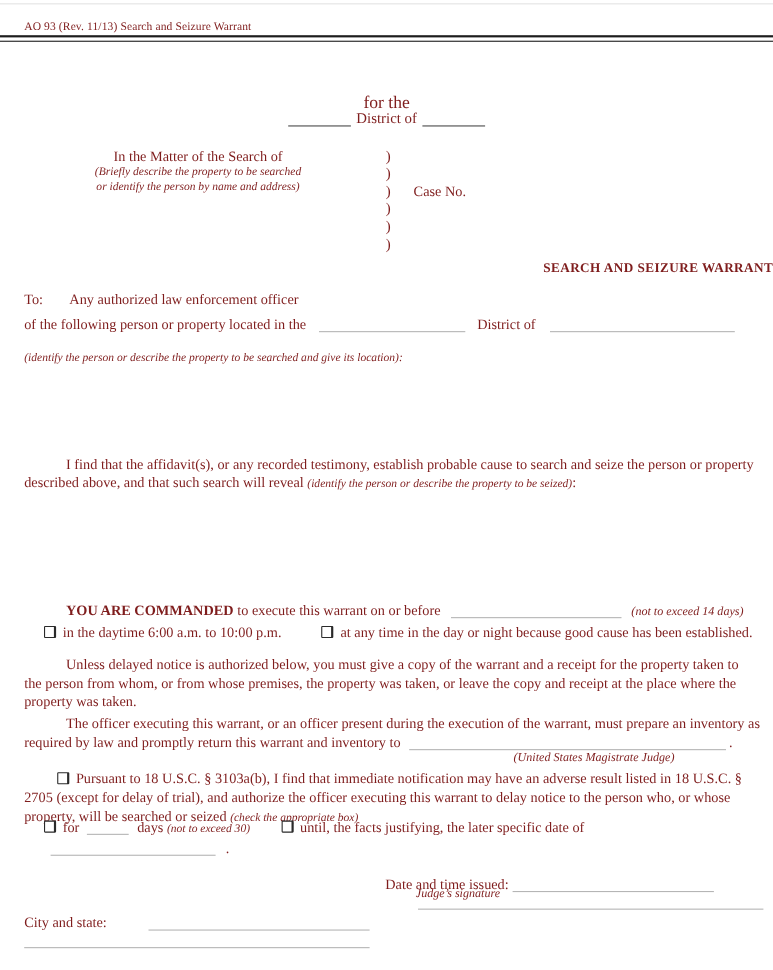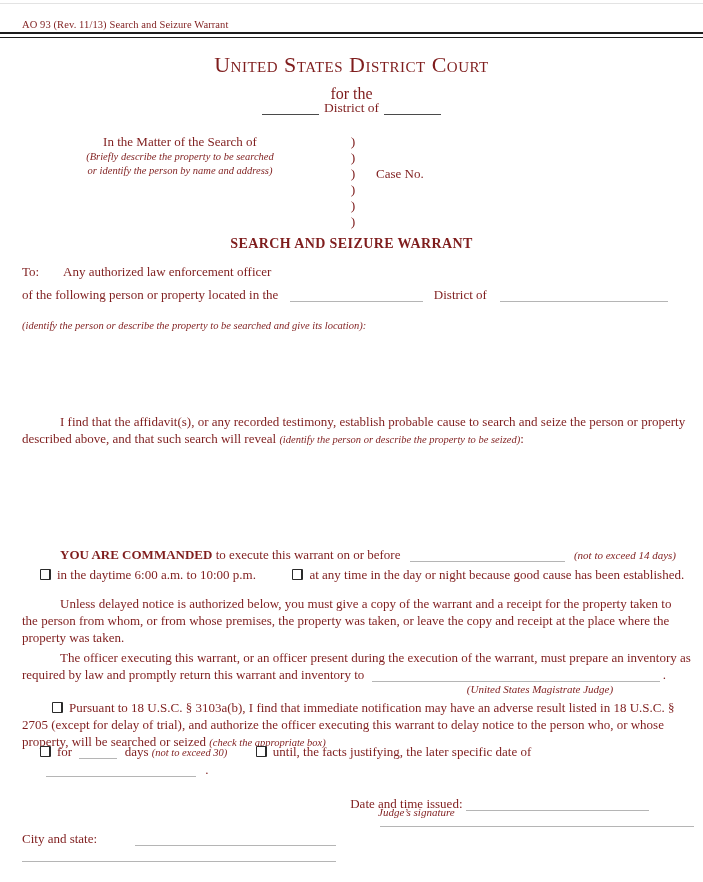--- a/index.html
+++ b/index.html
@@ -29,22 +29,22 @@
   .us { display:inline-block; height:14px; border-bottom:1px solid #4a4a4a; vertical-align:-3px; margin:0 5px; }
 
   
   .caption { position:absolute; top:134px; left:30px; width:650px; display:flex; }
   .caption-left { width:300px; text-align:center; }
   .caption-left .matter { font-size:13px; }
   .caption-left .instr { font-size:10.5px; font-style:italic; line-height:1.35; }
   .caption-parens { width:46px; text-align:center; font-size:13.5px; line-height:16px; }
   .caption-right { padding-top:32px; font-size:13px; }
 
-  .warrant-title { position:absolute; top:236px; left:0; width:703px; text-align:center;
-    font-weight:bold; font-size:14px; letter-spacing:0.4px; }
+  .warrant-title { position:absolute; top:236px; left:0; width:703px; text-align:right;
+    font-weight:bold; font-size:12px; letter-spacing:0.4px; }
 
   
   .body-par { line-height:17px; }
   .indent { text-indent:38px; }
   .small-i { font-style:italic; font-size:11px; }
   .tiny-i { font-style:italic; font-size:10.5px; }
 
   .to-row { position:absolute; top:263px; left:22px; width:660px; }
   .to-row .to-lab { display:inline-block; width:41px; }
 
@@ -77,21 +77,20 @@
 </head>
 <body>
 
 <div class="page">
 
   <div class="topline"></div>
 
   <div class="form-id">AO 93  (Rev. 11/13) Search and Seizure Warrant</div>
   <div class="double-rule"></div>
 
-  <div class="court-title">United States District Court</div>
   <div class="for-the">for the</div>
   <div class="district-line">
     <span class="us" style="width:57px"></span><span>District of</span><span class="us" style="width:57px"></span>
   </div>
 
   <div class="caption">
     <div class="caption-left">
       <div class="matter">In the Matter of the Search of</div>
       <div class="instr">(Briefly describe the property to be searched</div>
       <div class="instr">or identify the person by name and address)</div>

